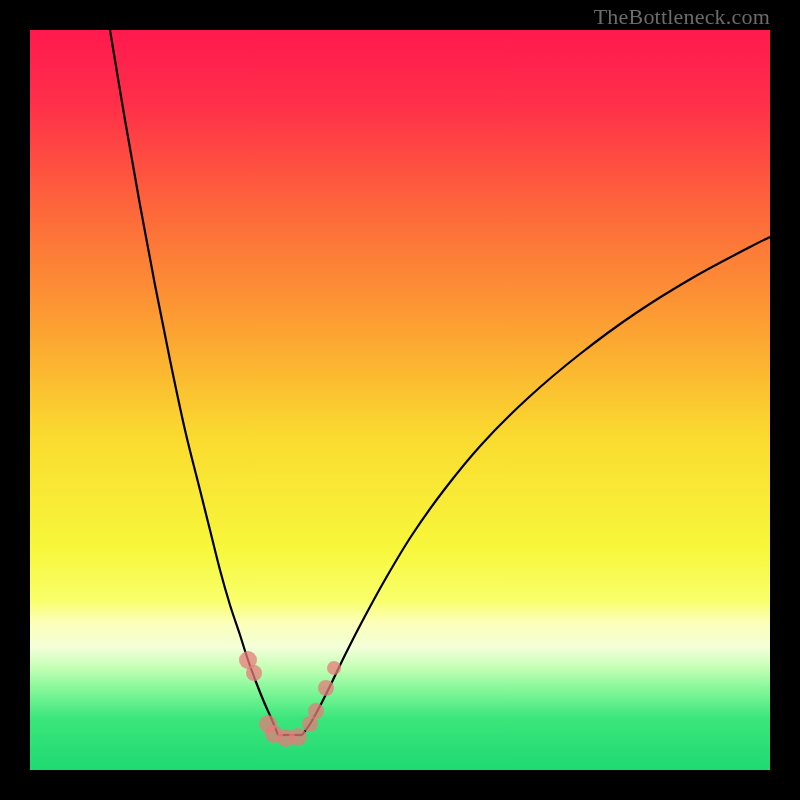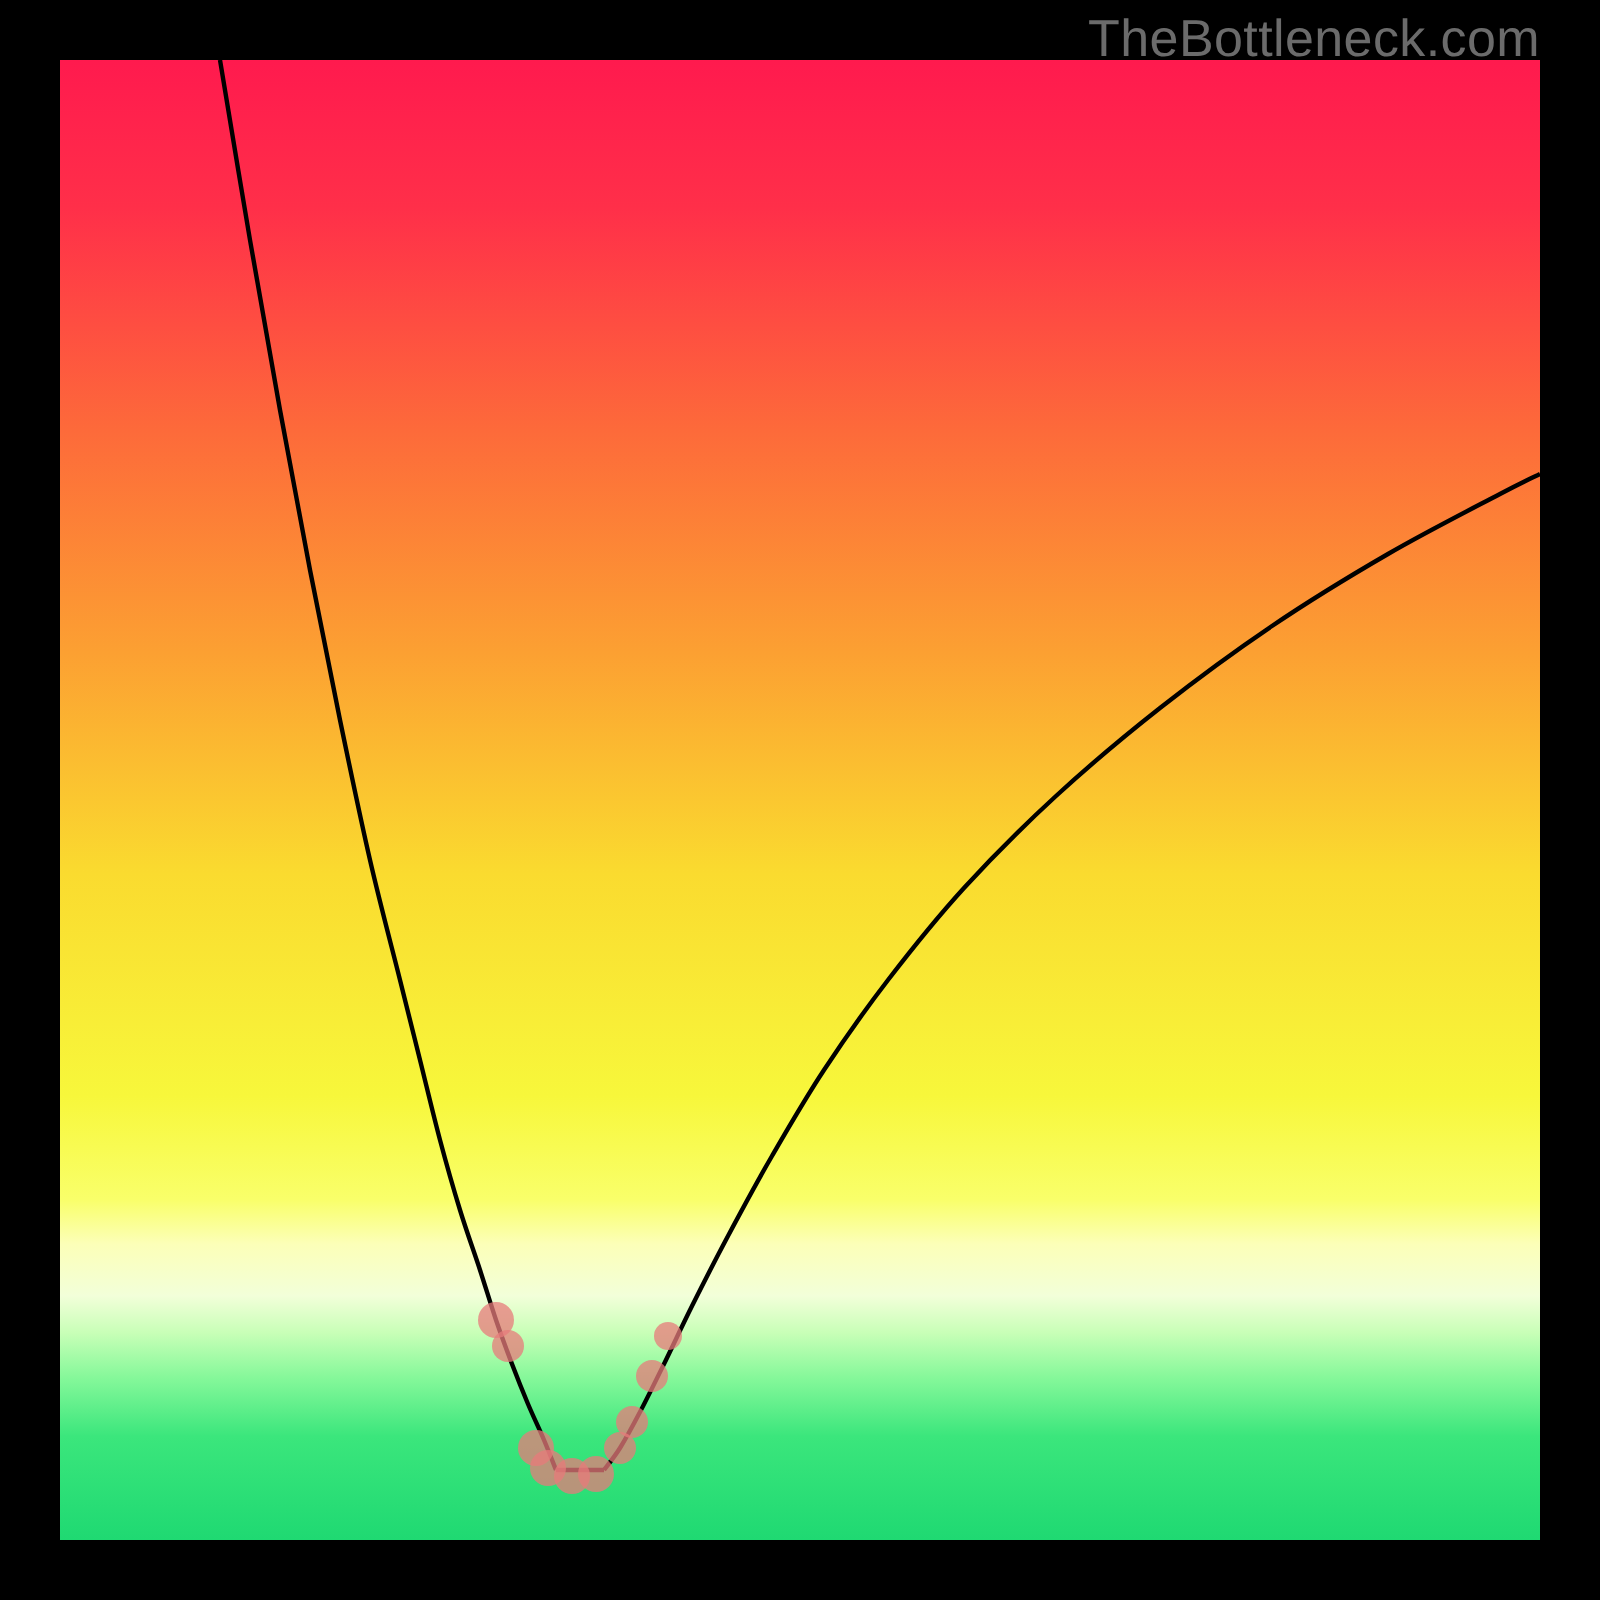--- a/index.html
+++ b/index.html
@@ -21,23 +21,24 @@
   }
   .gradient-bg {
     position: absolute;
     inset: 0;
   }
   .watermark {
     position: absolute;
     top: 4px;
     right: 30px;
     color: #6b6b6b;
-    font-size: 26px;
+    font-size: 22px;
     font-weight: 500;
     letter-spacing: 0.2px;
+    font-family: Liberation Serif, serif;
   }
   svg.curves {
     position: absolute;
     inset: 0;
   }
   .marker {
     fill: #e77b7b;
     fill-opacity: 0.75;
   }
 </style>

